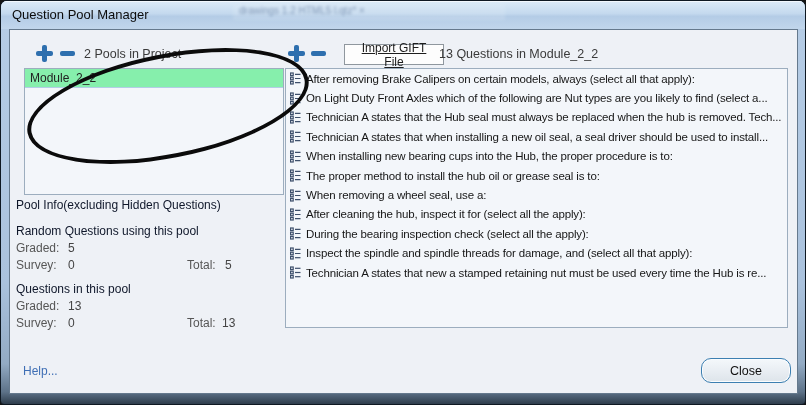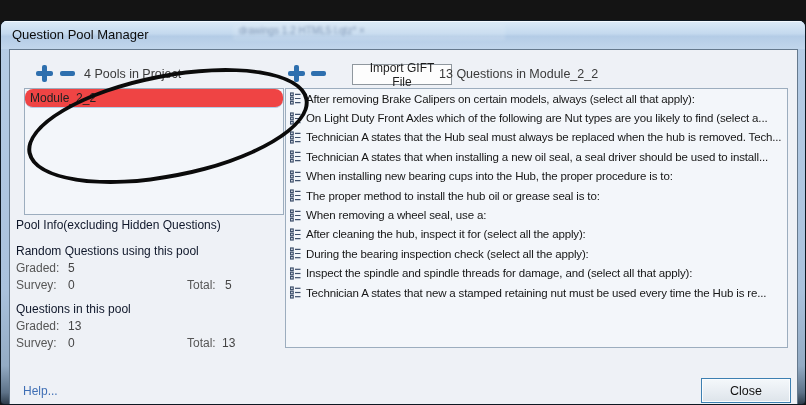--- a/index.html
+++ b/index.html
@@ -1,17 +1,17 @@
 <!DOCTYPE html>
 <html><head>
 <meta charset="utf-8">
 <style>
   html,body{margin:0;padding:0;}
   body{width:806px;height:405px;background:#141414;font-family:"Liberation Sans","DejaVu Sans",sans-serif;overflow:hidden;position:relative;}
-  .screen{position:absolute;inset:0;margin-top:20px;}
+  .screen{position:absolute;inset:0;}
 
   
   .window{position:absolute;inset:0;border-radius:7px 7px 4px 4px;border:1px solid #0e1822;overflow:hidden;
           background:linear-gradient(180deg,#b6cde6 0%,#aac2dd 70%,#93abc4 90%,#5d7288 97%,#2e3d4c 100%);}
   .titlebar{position:absolute;left:0;right:0;top:0;height:28px;
             background:linear-gradient(180deg,#dcebf8 0%,#c4d9ee 45%,#b4cce6 55%,#c1d6ec 100%);
             box-shadow:inset 0 1px 0 #f2f8fd;}
   .title{position:absolute;left:11px;top:6px;font-size:13px;color:#0c0c0c;}
   .ghost-tab{position:absolute;left:232px;top:3px;width:260px;height:15px;color:#35507b;font-size:10px;
              background:rgba(235,243,250,0.35);border-radius:3px 3px 0 0;padding:1px 6px 0 6px;
@@ -23,40 +23,40 @@
   .plus-btn{position:absolute;width:17px;height:17px;cursor:pointer;}
   .plus-btn::before,.plus-btn::after{content:"";position:absolute;background:#2e6fae;border-radius:2px;}
   .plus-btn::before{left:0;top:6px;width:17px;height:5px;}
   .plus-btn::after{left:6px;top:0;width:5px;height:17px;}
   .minus-btn{position:absolute;width:15px;height:5px;background:#2e6fae;border-radius:2px;cursor:pointer;}
   .hdr-label{position:absolute;font-size:12.5px;color:#3a3a3a;white-space:nowrap;}
 
   
   .pool-list{position:absolute;left:14px;top:38px;width:258px;height:125px;background:#f3f6fa;border:1px solid #9cadbe;}
   .pool-item{height:18px;line-height:18px;font-size:12px;color:#222;padding-left:5px;cursor:pointer;}
-  .pool-item.selected{background:#ef4444;border-bottom:1px solid #b3cde6;border-radius:8px;}
+  .pool-item.selected{background:#86efac;border-bottom:1px solid #b3cde6;}
 
   .info{position:absolute;font-size:12px;color:#0f172a;white-space:nowrap;}
   .stat-label{position:absolute;font-size:12px;color:#565656;}
   .stat-value{position:absolute;font-size:12px;color:#444;}
 
   
-  .import-btn{position:absolute;left:342px;top:14px;width:100px;height:21px;background:#fdfdfd;border:1px solid #8f979e;
-              font-size:12px;color:#1d1d1d;display:flex;align-items:center;justify-content:center;cursor:pointer;}
+  .import-btn{position:absolute;left:334px;top:14px;width:100px;height:21px;background:#fdfdfd;border:1px solid #8f979e;
+              font-size:12px;color:#1d1d1d;display:flex;align-items:center;justify-content:center;cursor:pointer;text-decoration:underline;}
   .q-list{position:absolute;left:275px;top:38px;width:501px;height:258px;background:#f3f6fa;border:1px solid #9cadbe;overflow:hidden;}
   .qrow{height:19.4px;display:flex;align-items:center;padding-left:3px;cursor:pointer;}
   .qrow.selected{background:#cbdff1;}
   .qrow .qicon{flex:0 0 11px;margin:0 5px 0 1px;}
   .qrow .qtext{font-size:11.5px;letter-spacing:-0.15px;color:#161616;white-space:nowrap;overflow:hidden;}
 
   
   .help-link{position:absolute;left:13px;top:334px;font-size:12px;color:#3f6fb5;cursor:pointer;}
   .close-btn{position:absolute;left:691px;top:328px;width:90px;height:25px;
              background:linear-gradient(180deg,#f4f8fb 0%,#e9eef3 50%,#dde4ea 100%);
-             border:1px solid #3c7fb1;box-shadow:inset 0 0 0 1px #fafcfe;border-radius:0;
+             border:1px solid #3c7fb1;box-shadow:inset 0 0 0 1px #fafcfe;border-radius:10px;
              font-size:12.5px;color:#111;display:flex;align-items:center;justify-content:center;cursor:pointer;}
 
   
   .annotation-ellipse{position:absolute;left:15px;top:24px;width:278px;height:96px;border:4px solid #0b0b0b;
                       border-radius:50%;transform:rotate(-11deg);pointer-events:none;}
 </style>
 </head>
 <body>
 
 <div class="screen">
@@ -68,21 +68,21 @@
     </div>
 
     <div class="client">
 
       <div class="plus-btn" style="left:26px;top:15px;">
         <span></span>
       </div>
       <div class="minus-btn" style="left:50px;top:21px;">
         <span></span>
       </div>
-      <div class="hdr-label" style="left:74px;top:17px;">4 Pools in Project</div>
+      <div class="hdr-label" style="left:74px;top:17px;">2 Pools in Project</div>
 
       <div class="pool-list">
         <div class="pool-item selected">Module_2_2</div>
       </div>
 
       <div class="info" style="left:6px;top:168px;">Pool Info(excluding Hidden Questions)</div>
       <div class="info" style="left:6px;top:194px;">Random Questions using this pool</div>
       <div class="stat-label" style="left:6px;top:211px;">Graded:</div>
       <div class="stat-value" style="left:58px;top:211px;">5</div>
       <div class="stat-label" style="left:6px;top:228px;">Survey:</div>

